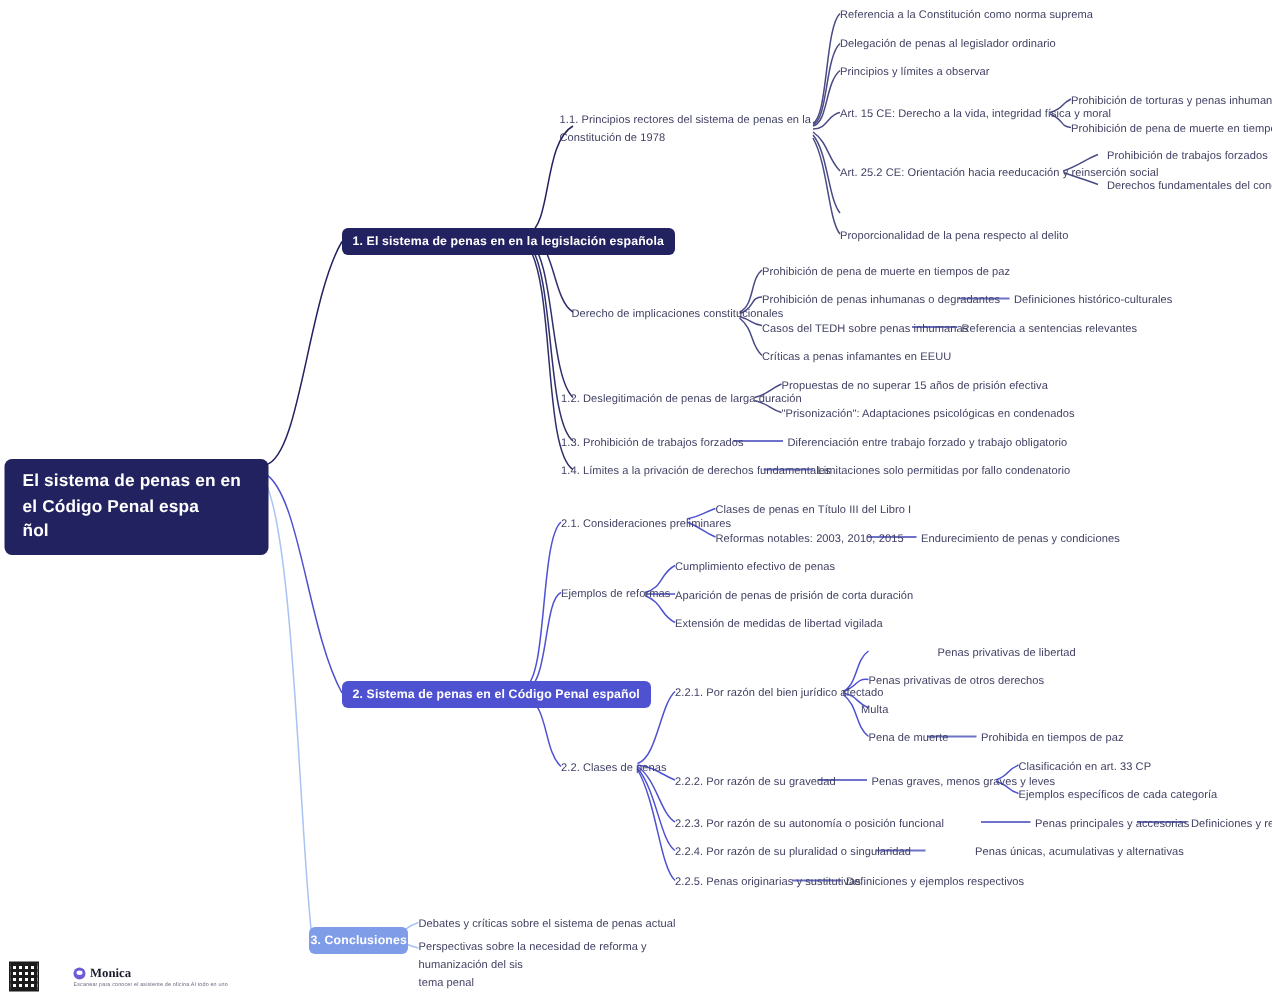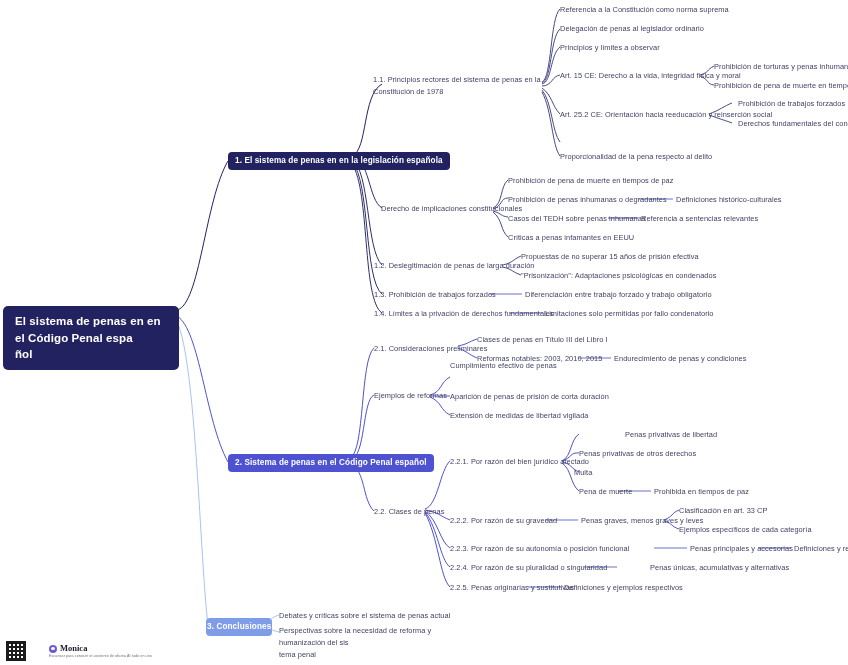--- a/index.html
+++ b/index.html
@@ -173,21 +173,21 @@
   <div class="node leaf nw" style="left:545px;top:308px;">Limitaciones solo permitidas por fallo condenatorio</div>
 
   <div class="node br2" style="left:228px;top:454px;">2. Sistema de penas en el Código Penal español</div>
 
   <div class="node leaf nw" style="left:374px;top:343px;">2.1. Consideraciones preliminares</div>
   <div class="node leaf nw" style="left:477px;top:334px;">Clases de penas en Título III del Libro I</div>
   <div class="node leaf nw" style="left:477px;top:353px;">Reformas notables: 2003, 2010, 2015</div>
   <div class="node leaf nw" style="left:614px;top:353px;">Endurecimiento de penas y condiciones</div>
 
   <div class="node leaf nw" style="left:374px;top:390px;">Ejemplos de reformas</div>
-  <div class="node leaf nw" style="left:450px;top:360px;">Cumplimiento efectivo de penas</div>
+  <div class="node leaf nw" style="left:450px;top:372px;">Cumplimiento efectivo de penas</div>
   <div class="node leaf nw" style="left:450px;top:391px;">Aparición de penas de prisión de corta duración</div>
   <div class="node leaf nw" style="left:450px;top:410px;">Extensión de medidas de libertad vigilada</div>
 
   <div class="node leaf nw" style="left:374px;top:506px;">2.2. Clases de penas</div>
 
   <div class="node leaf nw" style="left:450px;top:456px;">2.2.1. Por razón del bien jurídico afectado</div>
   <div class="node leaf nw" style="left:579px;top:429px;padding-left:46px;">Penas privativas de libertad</div>
   <div class="node leaf nw" style="left:579px;top:448px;">Penas privativas de otros derechos</div>
   <div class="node leaf nw" style="left:560px;top:467px;margin-left:14px;">Multa</div>
   <div class="node leaf nw" style="left:579px;top:486px;">Pena de muerte</div>

